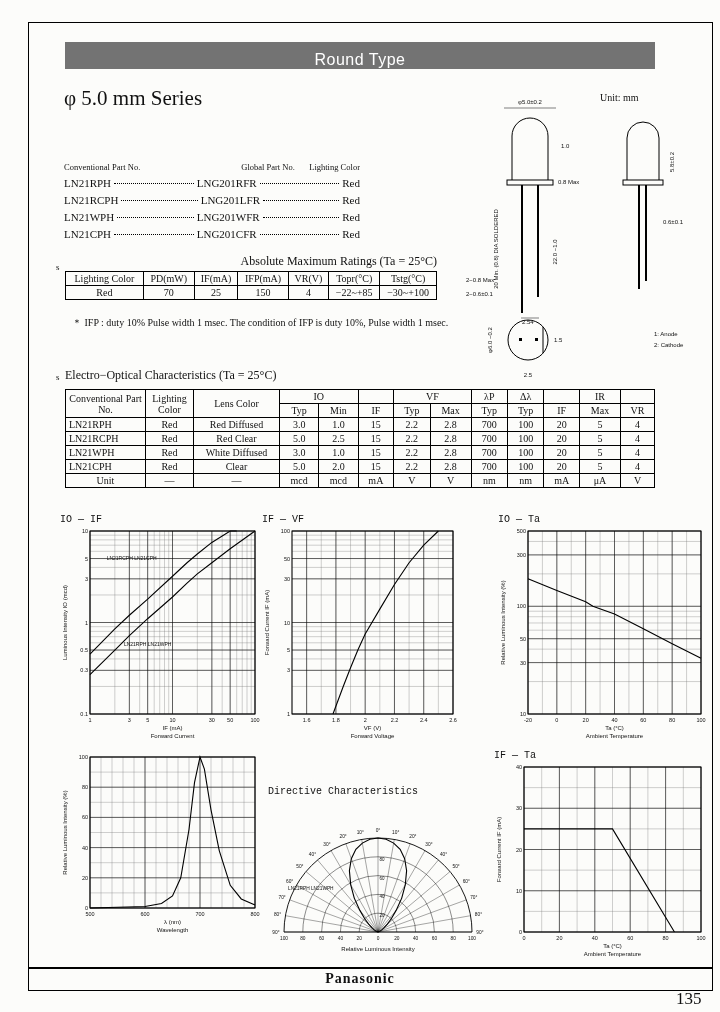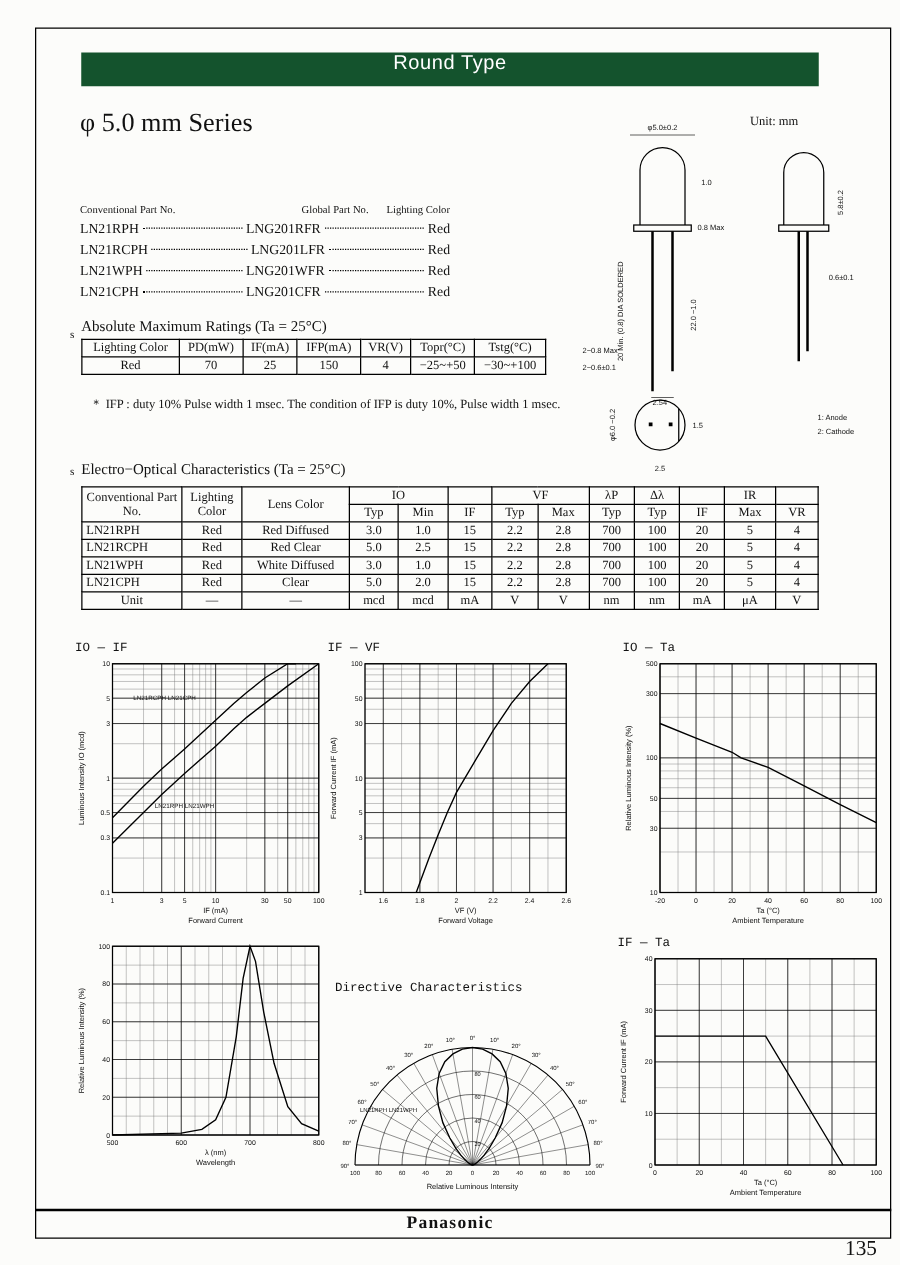--- a/index.html
+++ b/index.html
@@ -1,34 +1,34 @@
 <!DOCTYPE html>
 <html><head>
 <meta charset="utf-8">
 <style>
   *{margin:0;padding:0;box-sizing:border-box}
   body{width:720px;height:1012px;background:#fcfcfa;color:#111;position:relative;overflow:hidden;
        font-family:"Liberation Serif",serif}
   .frame{position:absolute;left:28px;top:22px;width:685px;height:969px;border:1px solid #000}
-  .banner{position:absolute;left:65px;top:42px;width:590px;height:27px;background:#14532d;color:#fff;
-          display:flex;align-items:flex-start;justify-content:center;
+  .banner{position:absolute;left:65px;top:42px;width:590px;height:27px;background:#737373;color:#fff;
+          display:flex;align-items:flex-end;justify-content:center;
           font-family:"Liberation Sans",sans-serif;font-size:16px;letter-spacing:.5px}
   .series-title{position:absolute;left:64px;top:86px;font-size:21px}
   .unit-note{position:absolute;left:600px;top:92px;font-size:10px}
   .drawing{position:absolute;left:458px;top:84px;width:250px;height:302px}
   .parts{position:absolute;left:64px;top:162px;width:296px;font-size:11px}
   .parts .hdr{display:flex;font-size:8.5px}
   .parts .hdr span:nth-child(1){width:40%;text-align:left}
   .parts .hdr span:nth-child(2){width:38%;text-align:right}
   .parts .hdr span:nth-child(3){width:22%;text-align:right}
   .prow{display:flex;align-items:baseline;margin-top:5px}
   .leader{flex:1;border-bottom:1.5px dotted #000;margin:0 3px;transform:translateY(-3px)}
   .smark1{position:absolute;left:56px;top:262px;font-size:9px}
   .smark2{position:absolute;left:56px;top:372px;font-size:9px}
-  .absmax-title{position:absolute;left:65px;top:254px;width:372px;text-align:left;font-size:12px}
+  .absmax-title{position:absolute;left:65px;top:254px;width:372px;text-align:right;font-size:12px}
   .absmax{position:absolute;left:65px;top:271px}
   .absmax table{width:372px}
   .footnote{position:absolute;left:72px;top:316px;font-size:10px}
   .eo-title{position:absolute;left:65px;top:368px;width:590px;text-align:left;font-size:12px}
   .eo{position:absolute;left:65px;top:389px}
   .eo table{width:590px}
   table{border-collapse:collapse;font-size:10px}
   th,td{border:1px solid #000;text-align:center;padding:1px 3px;font-weight:normal}
   td.pn{text-align:left}
   .chart{position:absolute;font-family:"Liberation Sans",sans-serif}
@@ -144,21 +144,21 @@
           <th>VR(V)</th>
           <th>Topr(°C)</th>
           <th>Tstg(°C)</th>
         </tr>
         <tr>
           <td>Red</td>
           <td>70</td>
           <td>25</td>
           <td>150</td>
           <td>4</td>
-          <td>−25~+50</td>
+          <td>−22~+85</td>
           <td>−30~+100</td>
         </tr>
       </tbody>
     </table>
 </div>
 <div class="footnote">＊ IFP : duty 10%  Pulse width 1 msec.   The condition of IFP is duty 10%, Pulse width 1 msec.</div>
 
 <span class="smark2">s</span>
 <div class="eo-title">Electro−Optical Characteristics (Ta = 25°C)</div>
 <div class="eo">

